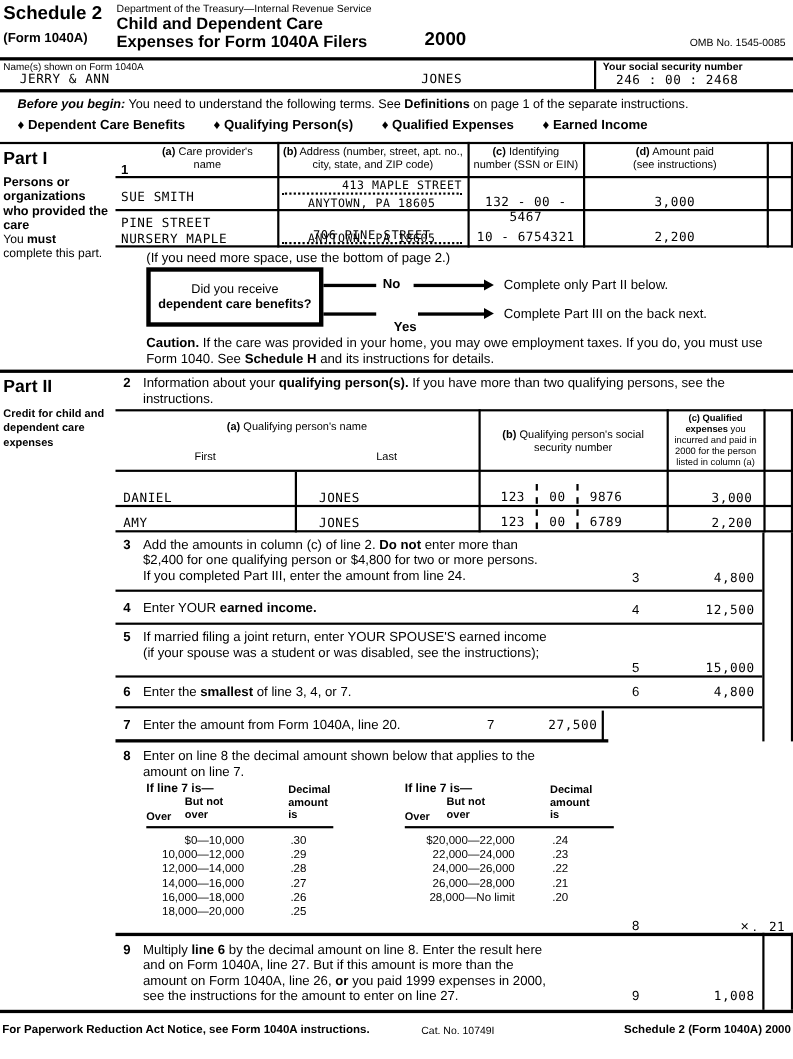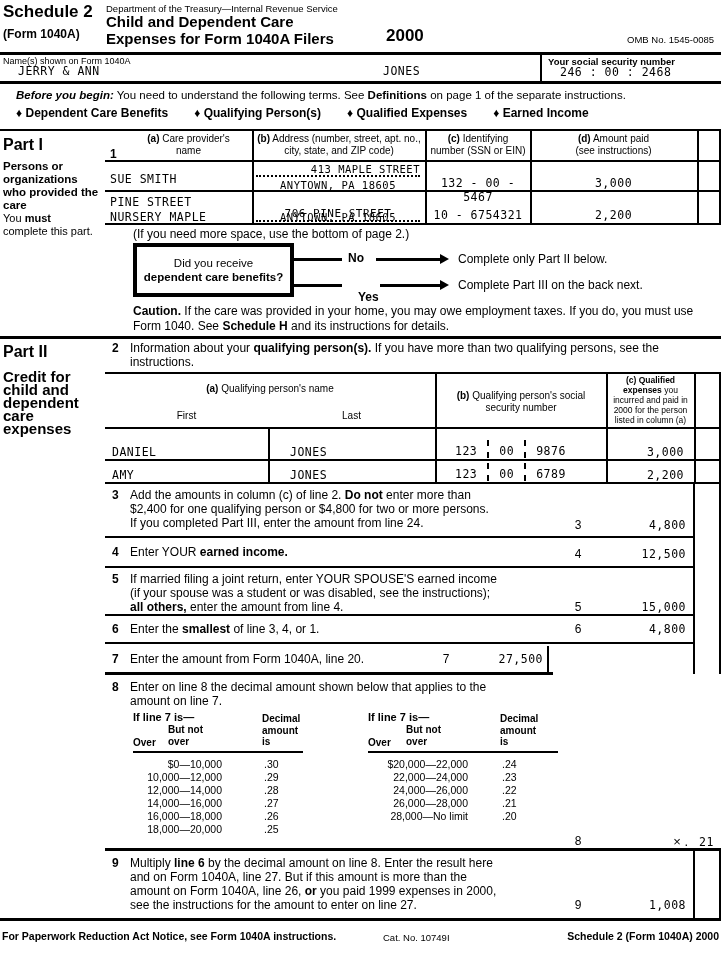--- a/index.html
+++ b/index.html
@@ -116,21 +116,21 @@
   <div class="hr" style="left:380px;top:284px;width:60px;height:2.5px;"></div>
   <div class="arrowhead" style="left:440px;top:280px;"></div>
   <div class="abs" style="left:458px;top:278px;">Complete Part III on the back next.</div>
 
   <div class="abs" style="left:133px;top:304px;width:568px;line-height:14.5px;">
     <span class="b">Caution.</span><span> If the care was provided in your home, you may owe employment taxes. If you do, you must use Form 1040. See </span><span class="b">Schedule H</span><span> and its instructions for details.</span>
   </div>
   <div class="hr" style="left:0;top:336px;width:721px;height:2.5px;"></div>
 
   <div class="abs b" style="left:3px;top:343px;font-size:16px;">Part II</div>
-  <div class="abs b" style="left:3px;top:370px;width:102px;font-size:15px;line-height:13px;">Credit for child and dependent care expenses</div>
+  <div class="abs b" style="left:3px;top:370px;width:102px;font-size:10px;line-height:13px;">Credit for child and dependent care expenses</div>
 
   <div class="abs b" style="left:112px;top:341px;">2</div>
   <div class="abs" style="left:130px;top:341px;width:586px;line-height:14px;">
     <span>Information about your </span><span class="b">qualifying person(s).</span><span> If you have more than two qualifying persons, see the instructions.</span>
   </div>
 
   <div class="hr" style="left:105px;top:372px;width:616px;height:2px;"></div>
   <div class="vr" style="left:435px;top:372px;width:1.5px;height:112px;"></div>
   <div class="vr" style="left:606px;top:372px;width:1.5px;height:112px;"></div>
   <div class="vr" style="left:694px;top:372px;width:1.5px;height:112px;"></div>
@@ -191,30 +191,27 @@
   <div class="abs ln" style="left:130px;top:545px;">
     <span>Enter YOUR </span><span class="b">earned income.</span>
   </div>
   <div class="abs ctr" style="left:568px;top:547px;width:20px;">4</div>
   <div class="abs fill rt" style="left:600px;top:547px;width:86px;">12,500</div>
   <div class="hr" style="left:105px;top:566px;width:588px;height:2px;"></div>
 
   <div class="abs b" style="left:112px;top:572px;">5</div>
   <div class="abs ln" style="left:130px;top:572px;">If married filing a joint return, enter YOUR SPOUSE'S earned income</div>
   <div class="abs ln" style="left:130px;top:586px;">(if your spouse was a student or was disabled, see the instructions);</div>
-  <div class="abs ln" style="left:130px;top:600px;">
-    <span class="b">all others,</span><span> enter the amount from line 4.</span>
-  </div>
   <div class="abs ctr" style="left:568px;top:600px;width:20px;">5</div>
   <div class="abs fill rt" style="left:600px;top:600px;width:86px;">15,000</div>
   <div class="hr" style="left:105px;top:614px;width:588px;height:2px;"></div>
 
   <div class="abs b" style="left:112px;top:622px;">6</div>
   <div class="abs ln" style="left:130px;top:622px;">
-    <span>Enter the </span><span class="b">smallest</span><span> of line 3, 4, or 1.</span>
+    <span>Enter the </span><span class="b">smallest</span><span> of line 3, 4, or 7.</span>
   </div>
   <div class="abs ctr" style="left:568px;top:622px;width:20px;">6</div>
   <div class="abs fill rt" style="left:600px;top:622px;width:86px;">4,800</div>
   <div class="hr" style="left:105px;top:642px;width:588px;height:2px;"></div>
 
   <div class="abs b" style="left:112px;top:652px;">7</div>
   <div class="abs ln" style="left:130px;top:652px;">Enter the amount from Form 1040A, line 20.</div>
   <div class="abs ctr" style="left:436px;top:652px;width:20px;">7</div>
   <div class="abs fill rt" style="left:455px;top:652px;width:88px;">27,500</div>
   <div class="vr" style="left:547px;top:646px;width:2px;height:28px;"></div>

